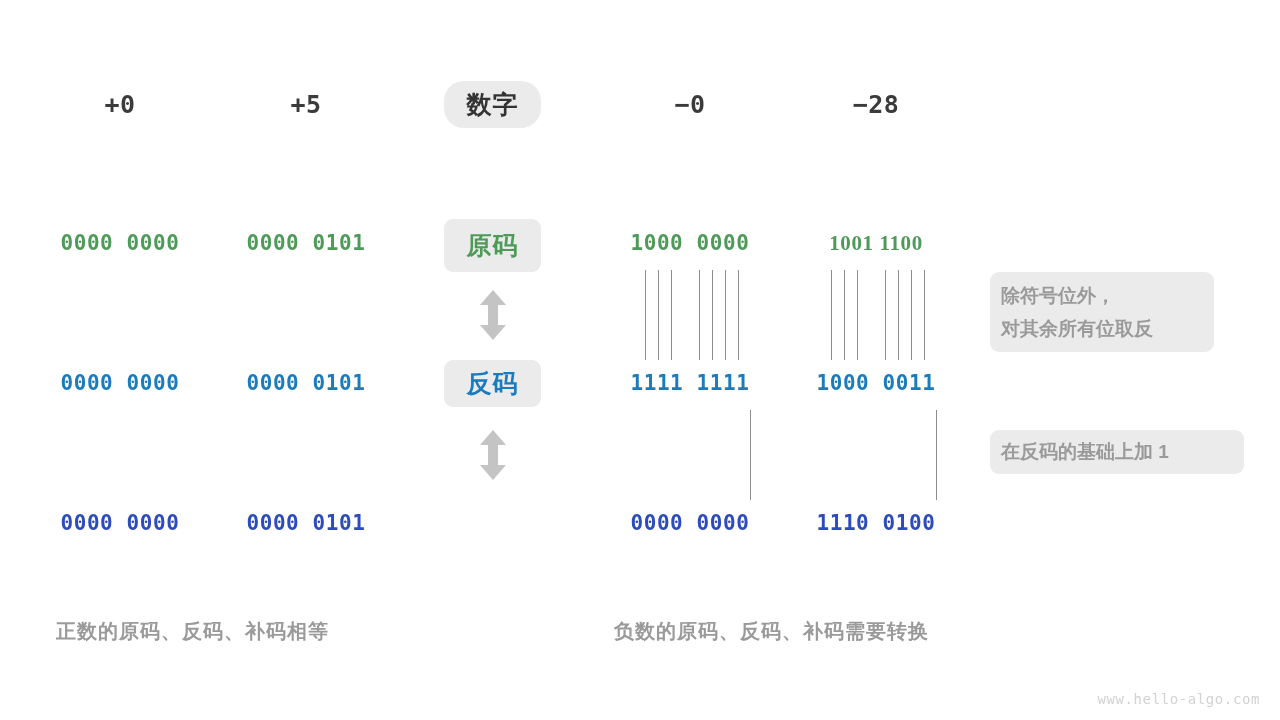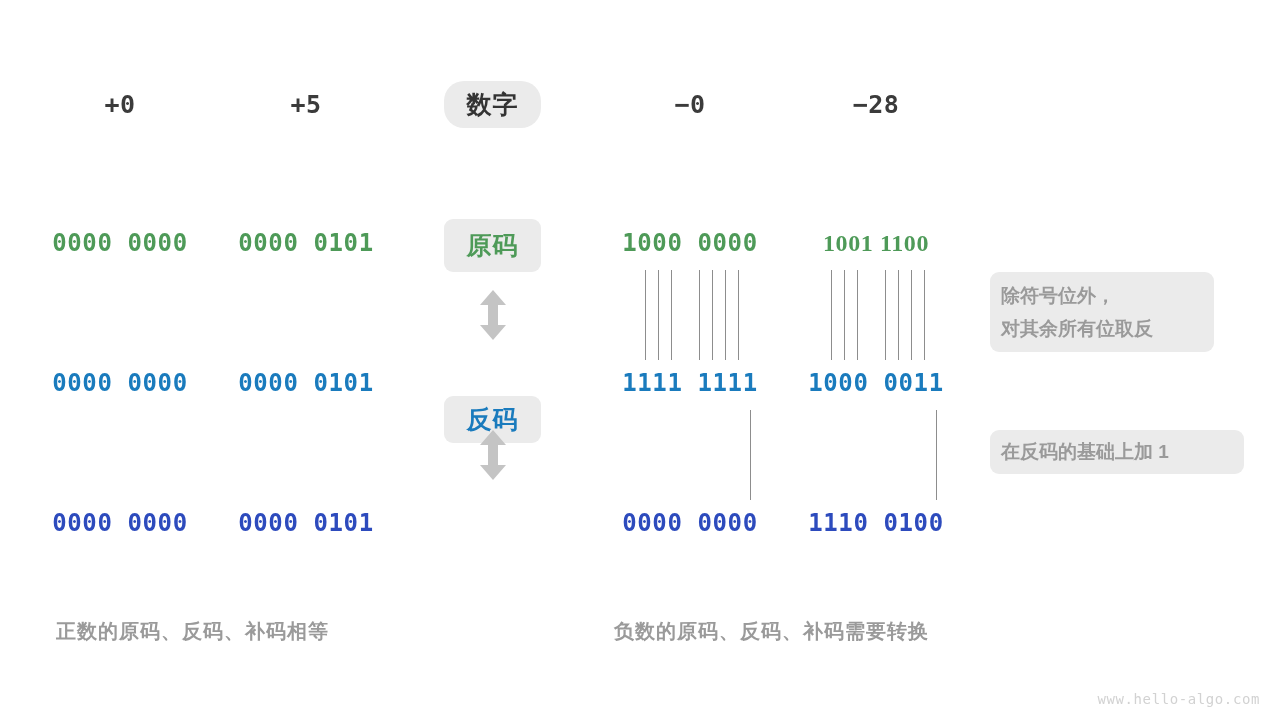--- a/index.html
+++ b/index.html
@@ -32,21 +32,21 @@
     font-family: "DejaVu Sans Mono", "Liberation Mono", monospace;
     font-size: 25px;
     font-weight: bold;
     color: #3b3b3b;
     letter-spacing: 0.5px;
   }
 
   
   .bits {
     font-family: "DejaVu Sans Mono", "Liberation Mono", monospace;
-    font-size: 24px;
+    font-size: 21px;
     font-weight: bold;
     letter-spacing: 0.6px;
   }
   .bits.green   { color: #4e9a58; }
   .bits.blue    { color: #1a7bbd; }
   .bits.indigo  { color: #2d4bbd; }
 
   
   .pill {
     position: absolute;
@@ -137,21 +137,21 @@
   <div class="pill green" style="left:444px; top:219px; width:97px; height:53px;">原码</div>
 
   <div class="cell bits green" style="left:610px; top:225px; width:160px; height:36px;">1000 0000</div>
 
   <div class="cell bits green" style="left:796px; top:225px; width:160px; height:36px;font-family:Liberation Serif, serif;">1001 1100</div>
 
   <div class="cell bits blue" style="left:40px; top:365px; width:160px; height:36px;">0000 0000</div>
 
   <div class="cell bits blue" style="left:226px; top:365px; width:160px; height:36px;">0000 0101</div>
 
-  <div class="pill blue" style="left:444px; top:360px; width:97px; height:47px;margin-top:36px;">反码</div>
+  <div class="pill blue" style="left:444px; top:360px; width:97px; height:47px;">反码</div>
 
   <div class="cell bits blue" style="left:610px; top:365px; width:160px; height:36px;">1111 1111</div>
 
   <div class="cell bits blue" style="left:796px; top:365px; width:160px; height:36px;">1000 0011</div>
 
   <div class="cell bits indigo" style="left:40px; top:505px; width:160px; height:36px;">0000 0000</div>
 
   <div class="cell bits indigo" style="left:226px; top:505px; width:160px; height:36px;">0000 0101</div>
 
 

